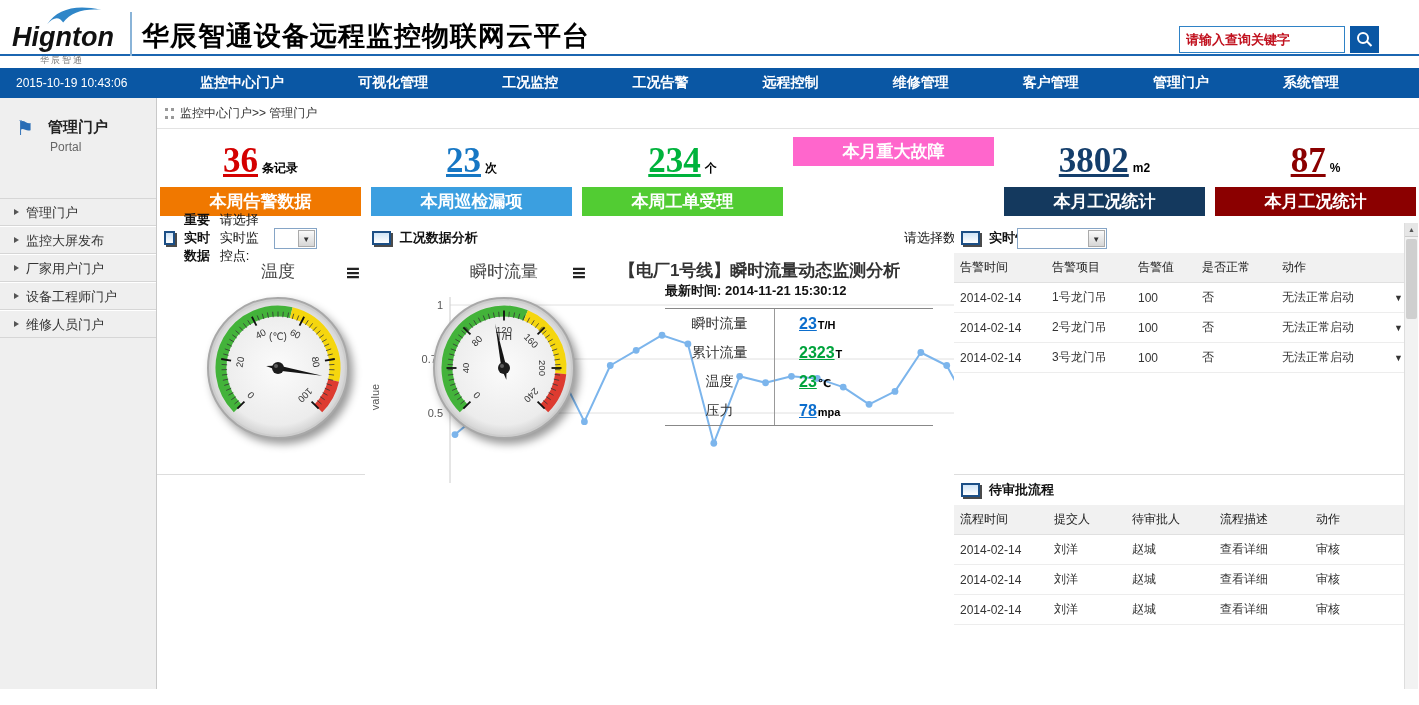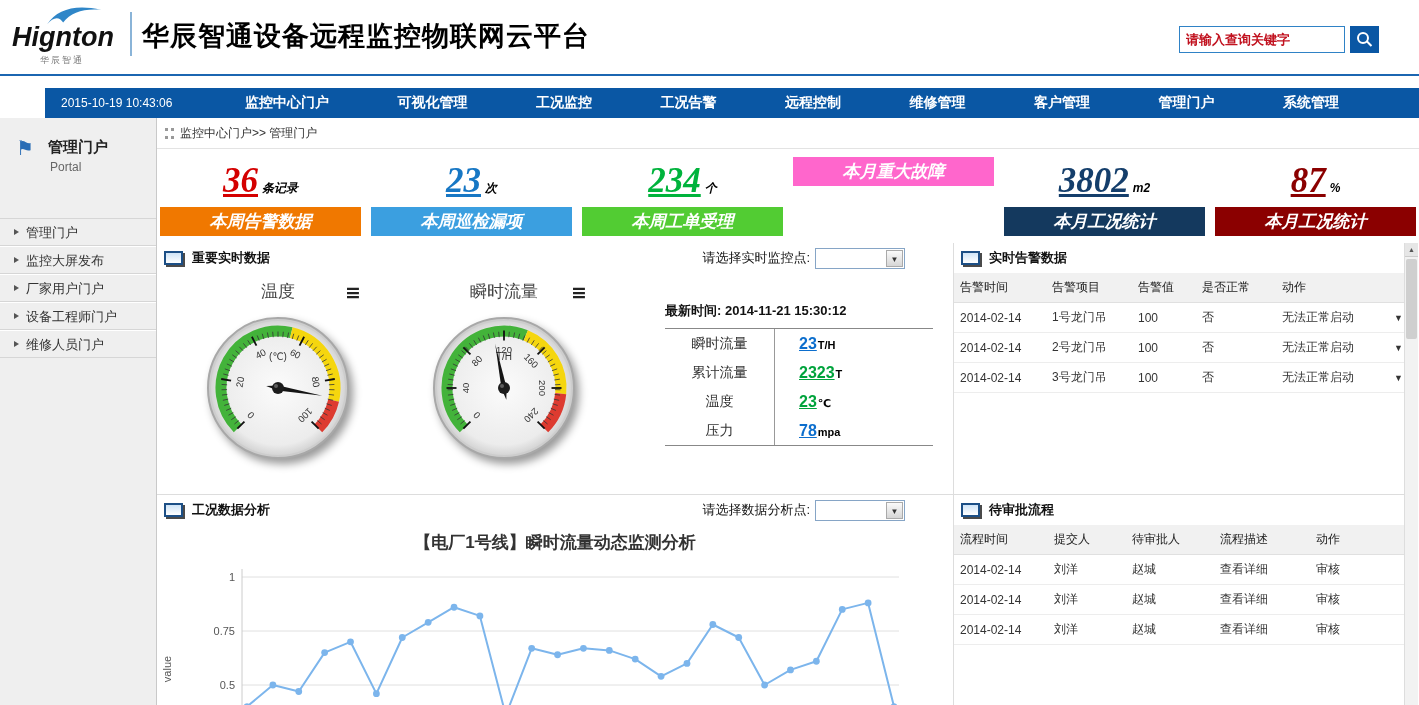--- a/index.html
+++ b/index.html
@@ -1,65 +1,65 @@
 <!DOCTYPE html>
 <html><head>
 <meta charset="utf-8">
 <style>
   * { box-sizing: border-box; margin:0; padding:0; }
   html,body { width:1419px; height:705px; overflow:hidden; background:#fff;
     font-family:"Liberation Sans","DejaVu Sans",sans-serif; }
 
   
-  .header { position:relative; height:76px; background:#fff; border-bottom:2px solid #1b66b1; }
+  .header { position:relative; height:56px; background:#fff; border-bottom:2px solid #1b66b1; }
   .logo { position:absolute; left:10px; top:4px; width:118px; height:62px; }
   .logo svg { position:absolute; left:34px; top:0; }
   .logo-text { position:absolute; left:2px; top:18px; font-size:27px; font-weight:bold; font-style:italic; color:#111; letter-spacing:0px; }
   .logo-sub { position:absolute; left:30px; top:50px; font-size:9px; color:#777; letter-spacing:2px; }
   .title-sep { position:absolute; left:130px; top:12px; width:2px; height:44px; background:#8ab4d8; }
   .page-title { position:absolute; left:142px; top:18px; font-size:27px; font-weight:bold; color:#000000; letter-spacing:1px; }
   .search-box { position:absolute; right:74px; top:26px; width:166px; height:27px; border:1px solid #2f82c6; background:#fff; }
   .search-box input { width:100%; height:100%; border:0; outline:none; padding:0 6px; font-size:13px; }
   .search-box input::placeholder { color:#c1121f; font-weight:bold; }
   .search-btn { position:absolute; right:40px; top:26px; width:29px; height:27px; background:#0a57a4; border:1px solid #0a57a4; cursor:pointer; }
   .mag { position:absolute; left:6px; top:5px; width:12px; height:12px; border:2px solid #fff; border-radius:50%; }
   .mag::after { content:''; position:absolute; width:2px; height:7px; background:#fff; right:-3px; bottom:-5px; transform:rotate(-45deg); }
 
   
   .nav-gap { height:12px; background:#fff; }
-  .navbar { height:30px; background:#0a57a4; display:flex; align-items:center;margin-left:45px; }
+  .navbar { height:30px; background:#0a57a4; display:flex; align-items:center; }
   .timestamp { color:#fff; font-size:12px; padding:0 16px; white-space:nowrap; width:170px; }
   .nav-menu { flex:1; display:flex; justify-content:space-between; padding:0 80px 0 30px;gap:34px; }
   .nav-item { color:#fff; font-size:14px; font-weight:bold; cursor:pointer; white-space:nowrap; }
 
   
   .main { display:flex; height:591px; }
   .sidebar { width:157px; background:#efefef; border-right:1px solid #c9c9c9; }
   .portal-head { position:relative; height:86px; padding:16px 0 0 16px; }
   .flag-icon { position:absolute; left:16px; top:18px; font-size:20px; color:#2a6db5; font-family:"DejaVu Sans",sans-serif; }
   .portal-title { position:absolute; left:48px; top:20px; font-size:15px; font-weight:bold; color:#222; }
   .portal-sub { position:absolute; left:50px; top:42px; font-size:12px; color:#666; }
   .side-items { margin-top:14px; }
   .side-item { height:28px; line-height:27px; border-top:1px solid #fff; border-bottom:1px solid #d6d6d6; padding-left:14px; font-size:13px; color:#333; cursor:pointer; display:flex; align-items:center; }
   .side-item:first-child { border-top:1px solid #d6d6d6; }
   .tri { width:0; height:0; border-left:5px solid #555; border-top:3.5px solid transparent; border-bottom:3.5px solid transparent; margin-right:7px; display:inline-block; }
 
   .content { flex:1; display:flex; flex-direction:column; background:#fff; overflow:hidden; }
   .breadcrumb-row { height:31px; border-bottom:1px solid #e3e3e3; display:flex; align-items:center; padding-left:8px; font-size:12px; color:#333; flex:0 0 auto; }
   .crumb-icon { width:9px; height:11px; border-left:3px dotted #999; border-right:3px dotted #999; margin-right:6px; display:inline-block; }
 
-  .stats-row { display:flex; gap:10px; padding:8px 3px 7px 3px; flex:0 0 auto;font-style:italic; }
+  .stats-row { display:flex; gap:10px; padding:8px 3px 7px 3px; flex:0 0 auto; }
   .stat-card { flex:1; cursor:pointer; }
   .stat-top { height:50px; background:#fff; text-align:center; padding-top:4px; }
   .stat-value { font-family:"Liberation Serif","DejaVu Serif",serif; font-size:35px; font-weight:bold; text-decoration:underline; }
   .stat-unit { font-size:12px; color:#000; margin-left:4px; font-weight:bold; }
   .stat-bar { height:29px; line-height:29px; text-align:center; color:#fff; font-size:17px; font-weight:bold; }
 
   .content-body { display:flex; flex:1; min-height:0; }
-  .left-col { width:797px; display:flex; flex-direction:column; border-right:1px solid #ddd; }
+  .left-col { width:797px; display:flex; flex-direction:row; border-right:1px solid #ddd; }
   .right-col { width:450px; display:flex; flex-direction:column; }
   .v-scrollbar { width:14px; background:#f2f2f2; border-left:1px solid #ddd; position:relative; }
   .sb-up { position:absolute; top:0; left:0; right:0; height:14px; background:#e6e6e6; border-bottom:1px solid #ccc; font-size:7px; color:#555; text-align:center; line-height:14px; cursor:pointer; }
   .sb-thumb { position:absolute; top:16px; left:1px; right:1px; height:80px; background:#cfcfcf; border-radius:2px; cursor:grab; }
 
   .panel { background:#fff; }
   .panel.row1 { height:252px; border-bottom:1px solid #ddd; }
   .panel.row2 { flex:1; min-height:0; }
   .panel-hd { height:30px; display:flex; align-items:center; padding:0 10px 0 7px; }
   .monitor-icon { width:19px; height:14px; border:2px solid #1c4f86; background:linear-gradient(#cfe4f7,#ffffff); box-shadow:2px 2px 0 #4a4a4a; display:inline-block; }

